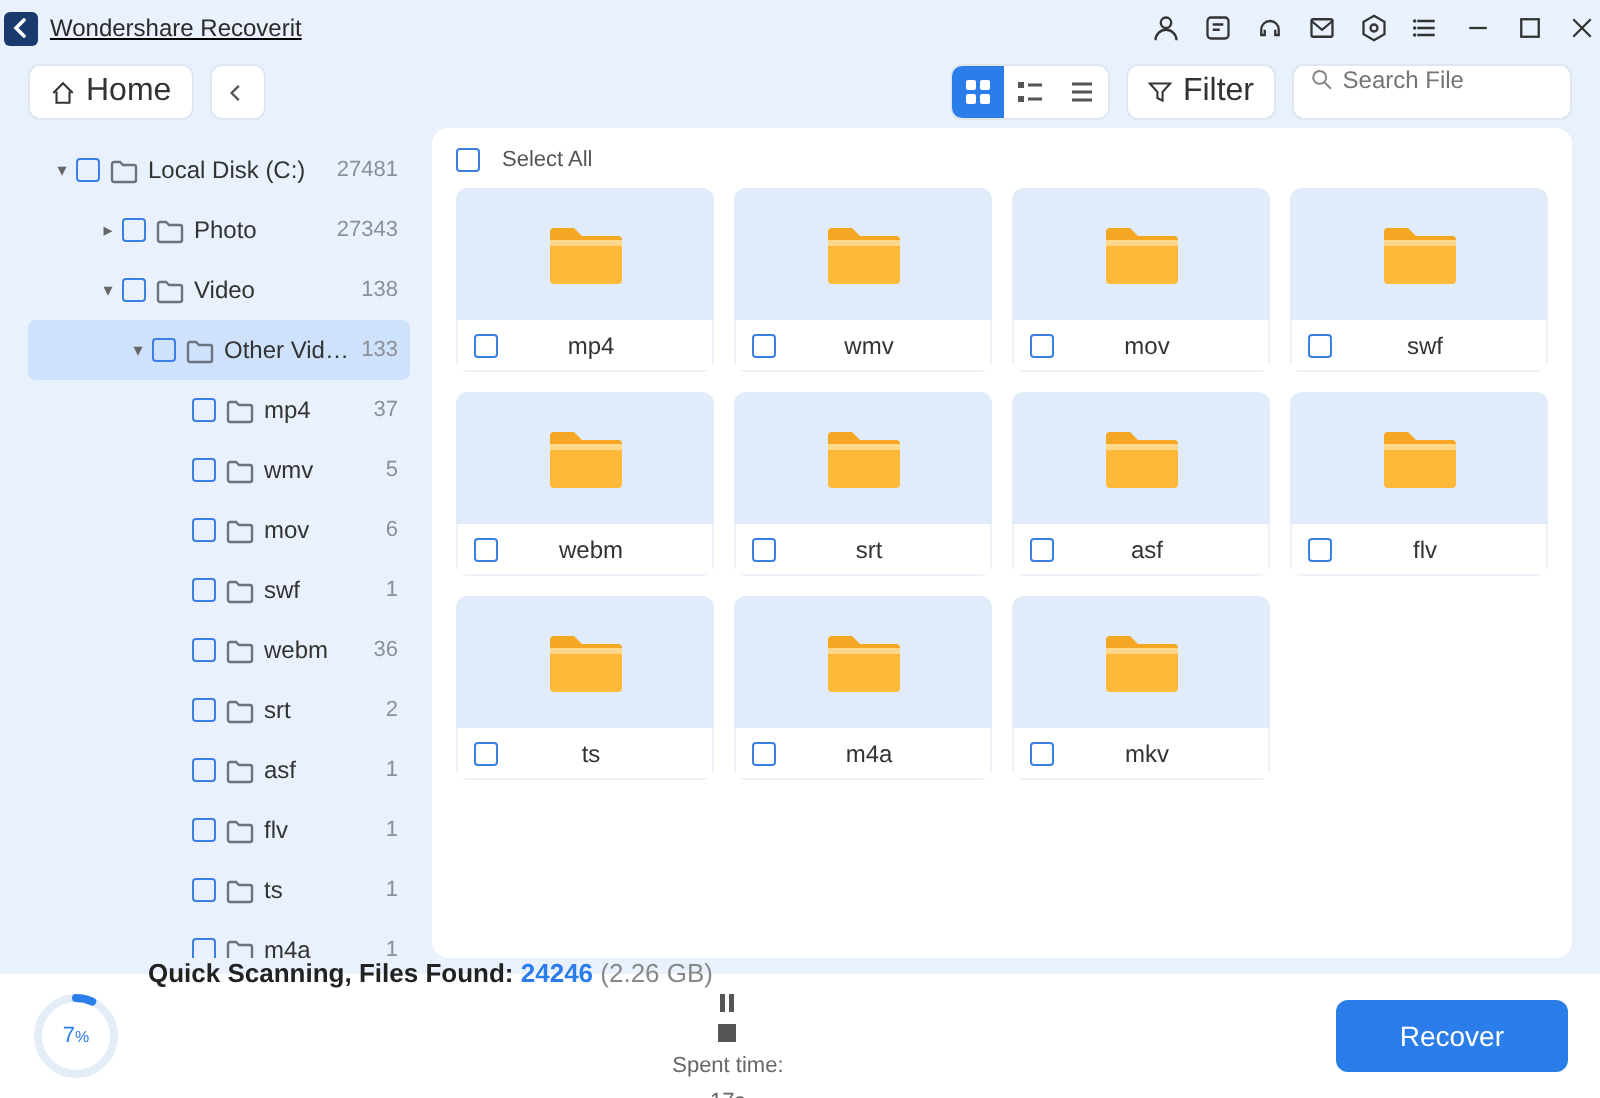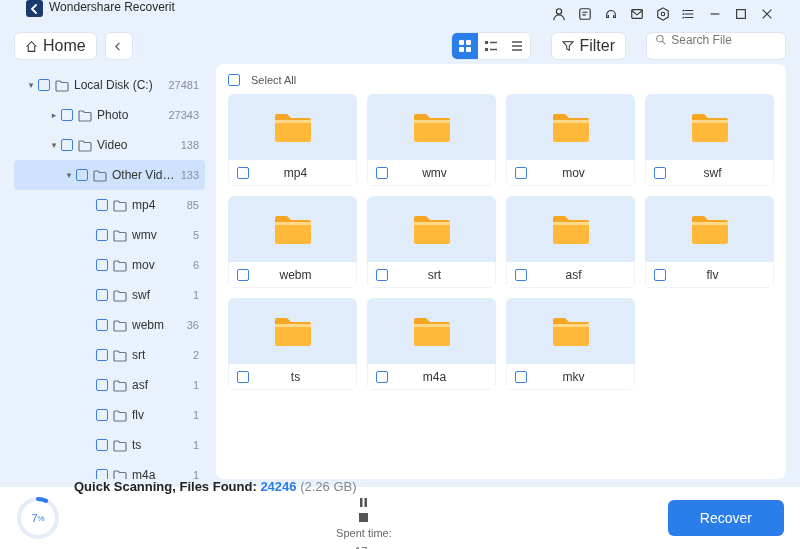--- a/index.html
+++ b/index.html
@@ -1,27 +1,27 @@
 <!DOCTYPE html>
 <html><head>
 <meta charset="utf-8">
 <style>
 *{box-sizing:border-box;margin:0;padding:0;font-family:-apple-system,BlinkMacSystemFont,"Segoe UI",Arial,sans-serif;}
 body{width:800px;height:549px;background:#e8f1fc;overflow:hidden;display:flex;flex-direction:column;}
-.titlebar{height:28px;display:flex;padding:0 26px;gap:6px;}
+.titlebar{height:28px;display:flex;align-items:center;padding:0 2px;gap:6px;text-decoration:underline;}
 .tb-logo{width:17px;height:17px;background:#1a3a6e;border-radius:3px;display:flex;align-items:center;justify-content:center;}
 .tb-logo svg{width:10px;height:10px;}
 .tb-title{font-size:12px;color:#2a2a2a;font-weight:500;}
 .tb-icons{margin-left:auto;display:flex;gap:12px;align-items:center;}
 .tb-icon{width:14px;height:14px;display:flex;align-items:center;justify-content:center;color:#333;}
 .toolbar{height:36px;display:flex;align-items:center;padding:0 14px;gap:8px;}
 .btn{background:#fff;border:1px solid #e0e6ef;border-radius:6px;height:28px;display:flex;align-items:center;justify-content:center;font-size:16px;color:#333;cursor:pointer;}
 .btn-home{padding:0 10px;gap:5px;}
 .btn-back{width:28px;}
-.toolbar-right{margin-left:auto;display:flex;gap:20px;align-items:center;}
+.toolbar-right{margin-left:auto;display:flex;gap:8px;align-items:center;}
 .view-group{display:flex;background:#fff;border:1px solid #e0e6ef;border-radius:6px;height:28px;overflow:hidden;}
 .view-btn{width:26px;display:flex;align-items:center;justify-content:center;color:#555;}
 .view-btn.active{background:#2b7de9;color:#fff;}
 .filter-btn{padding:0 10px;gap:5px;}
 .search-wrap{background:#fff;border:1px solid #e0e6ef;border-radius:6px;height:28px;display:flex;align-items:flex-start;padding:0 8px;gap:5px;width:140px;}
 .search-wrap input{border:none;outline:none;font-size:12px;width:100%;color:#333;}
 .main{flex:1;display:flex;padding:0 14px 8px 14px;gap:8px;min-height:0;}
 .sidebar{width:194px;background:transparent;overflow-y:auto;position:relative;}
 .sidebar::-webkit-scrollbar{width:5px;}
 .sidebar::-webkit-scrollbar-thumb{background:#c4cdd9;border-radius:3px;}
@@ -221,21 +221,21 @@
         </div>
         <div class="tree-row" style="padding-left: 70px;">
           <span class="tree-toggle"></span>
           <span class="chk"></span>
           <span class="fld-icon">
             <svg viewBox="0 0 14 13">
               <path d="M1 3a1 1 0 011-1h3l1.5 1.5H12a1 1 0 011 1V11a1 1 0 01-1 1H2a1 1 0 01-1-1z" fill="none" stroke="#6b7280" stroke-width="1.2"></path>
             </svg>
           </span>
           <span class="tree-label">mp4</span>
-          <span class="tree-count">85</span>
+          <span class="tree-count">37</span>
         </div>
         <div class="tree-row" style="padding-left: 70px;">
           <span class="tree-toggle"></span>
           <span class="chk"></span>
           <span class="fld-icon">
             <svg viewBox="0 0 14 13">
               <path d="M1 3a1 1 0 011-1h3l1.5 1.5H12a1 1 0 011 1V11a1 1 0 01-1 1H2a1 1 0 01-1-1z" fill="none" stroke="#6b7280" stroke-width="1.2"></path>
             </svg>
           </span>
           <span class="tree-label">wmv</span>

